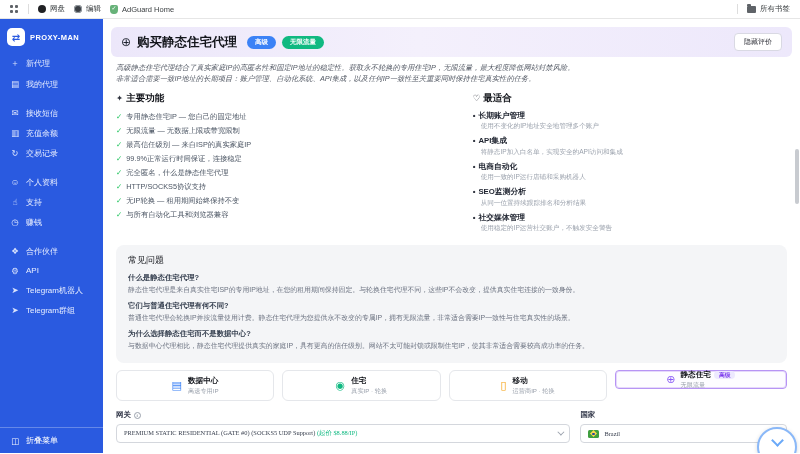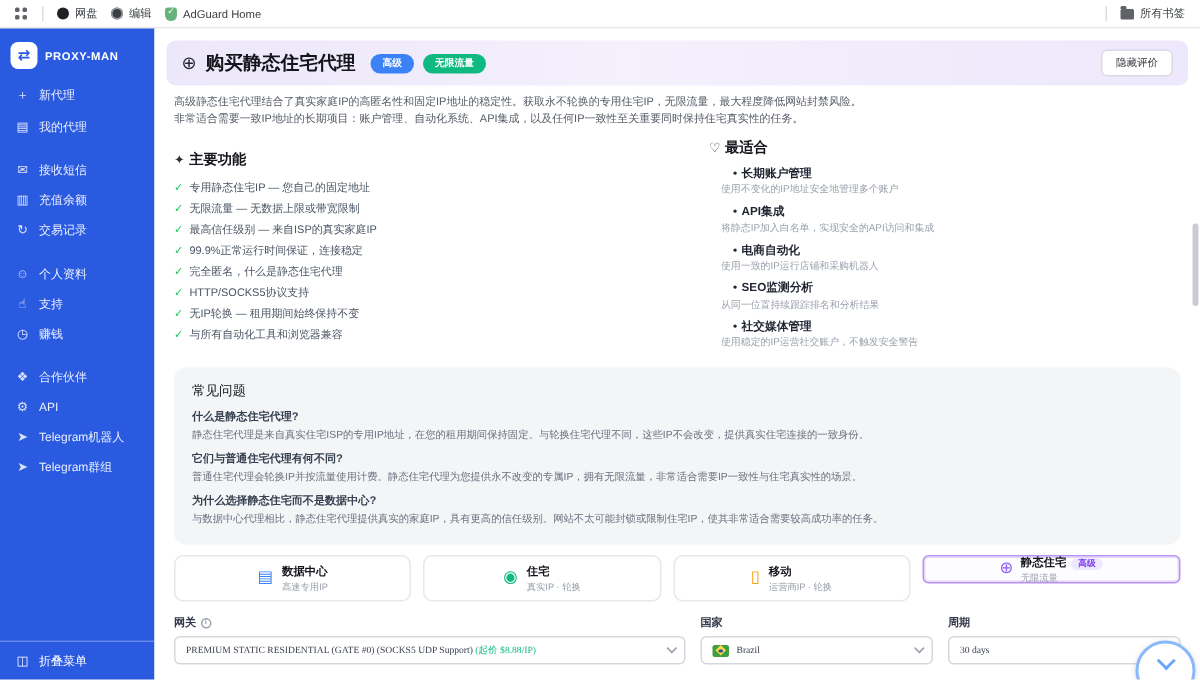--- a/index.html
+++ b/index.html
@@ -44,31 +44,31 @@
     border-radius:6px; height:30px; display:flex; align-items:center; padding:0 10px; gap:6px; }
   .band-globe { font-size:12px; color:#1f2430; }
   .pg-title { font-size:12.5px; font-weight:bold; color:#14161c; margin-right:4px; }
   .pill { font-size:6.5px; color:#fff; padding:2px 8px; border-radius:8px; font-weight:bold; }
   .pill-blue { background:#3b82f6; }
   .pill-green { background:#10b981; }
   .band-spacer { flex:1; }
   .btn-ghost { background:#fff; border:1px solid #d9d9e3; border-radius:4px; padding:3px 9px;
     font-size:7px; color:#33343c; cursor:pointer; }
 
-  .intro { margin:6px 13px 0; font-size:7.3px; color:#555b66; line-height:1.5; }
-
-  .cols { display:flex; margin:7px 13px 0; gap:36px;align-items:center; }
+  .intro { margin:6px 13px 0; font-size:7.3px; color:#555b66; line-height:1.5;font-style:italic; }
+
+  .cols { display:flex; margin:7px 13px 0; gap:36px; }
   .col-l { flex:1.02; }
   .col-r { flex:1; }
   .sec-title { font-size:9.5px; font-weight:bold; color:#14161c; margin-bottom:5px; }
   .sec-title .tic { font-size:8.5px; margin-right:3px; color:#2b2f3a; }
   .feat { font-size:7.3px; color:#4b5563; line-height:1.78; white-space:nowrap; }
   .feat .ck { color:#22c55e; margin-right:4px; font-size:7.5px; }
   .bf-item { margin-bottom:4px; }
-  .bf-label { font-size:7.8px; font-weight:bold; color:#1f2430;margin-left:16px; }
+  .bf-label { font-size:7.8px; font-weight:bold; color:#1f2430; }
   .bf-label .bu { margin-right:3px; }
   .bf-desc { font-size:6.6px; color:#9aa1ac; margin:1.5px 0 0 8px; white-space:nowrap; overflow:hidden; }
 
   .faq { margin:8px 13px 0; background:#f4f5f7; border-radius:8px; padding:9px 12px 6px; }
   .faq-title { font-size:9px; font-weight:normal; color:#14161c; margin-bottom:6px; }
   .faq-q { font-size:7.4px; font-weight:bold; color:#374151; margin-bottom:2px; white-space:nowrap; overflow:hidden; }
   .faq-a { font-size:6.9px; color:#6b7280; margin-bottom:6px; white-space:nowrap; overflow:hidden; }
 
   .cards { display:flex; gap:8px; margin:7px 13px 0; }
   .card { flex:1; border:1px solid #e5e7eb; border-radius:6px; background:#fff; height:31px;
@@ -313,27 +313,20 @@
         </div>
       </div>
       <div class="fg">
         <div class="f-label">国家</div>
         <div class="sel">
           <span class="flag-br"></span>
           <span class="grow">Brazil</span>
           <span class="caret"></span>
         </div>
       </div>
-      <div class="fg">
-        <div class="f-label">周期</div>
-        <div class="sel">
-          <span class="grow">30 days</span>
-          <span class="caret"></span>
-        </div>
-      </div>
     </div>
 
     <div class="float-btn">
       <span class="float-chev"></span>
     </div>
 
     <div class="scroll-thumb"></div>
   </div>
 </div>
 

